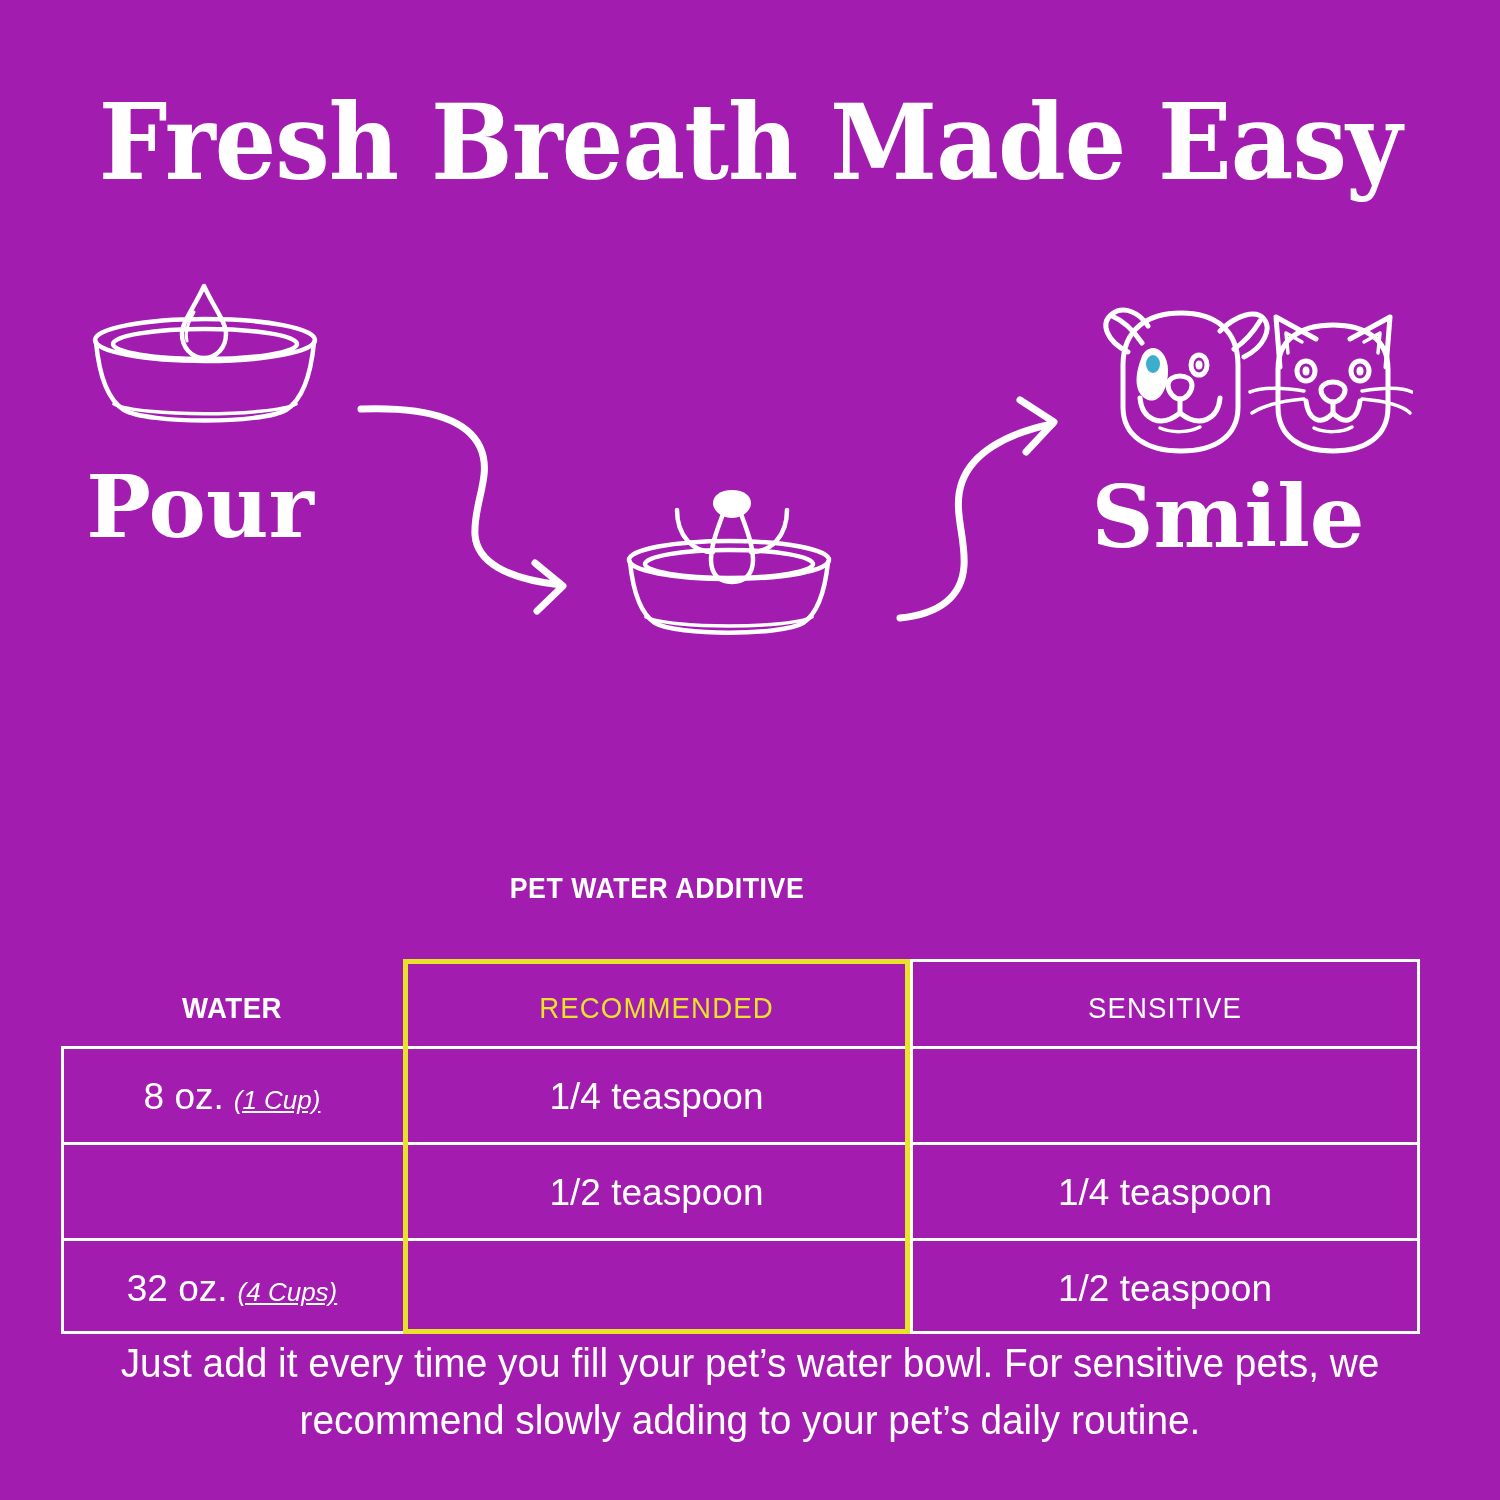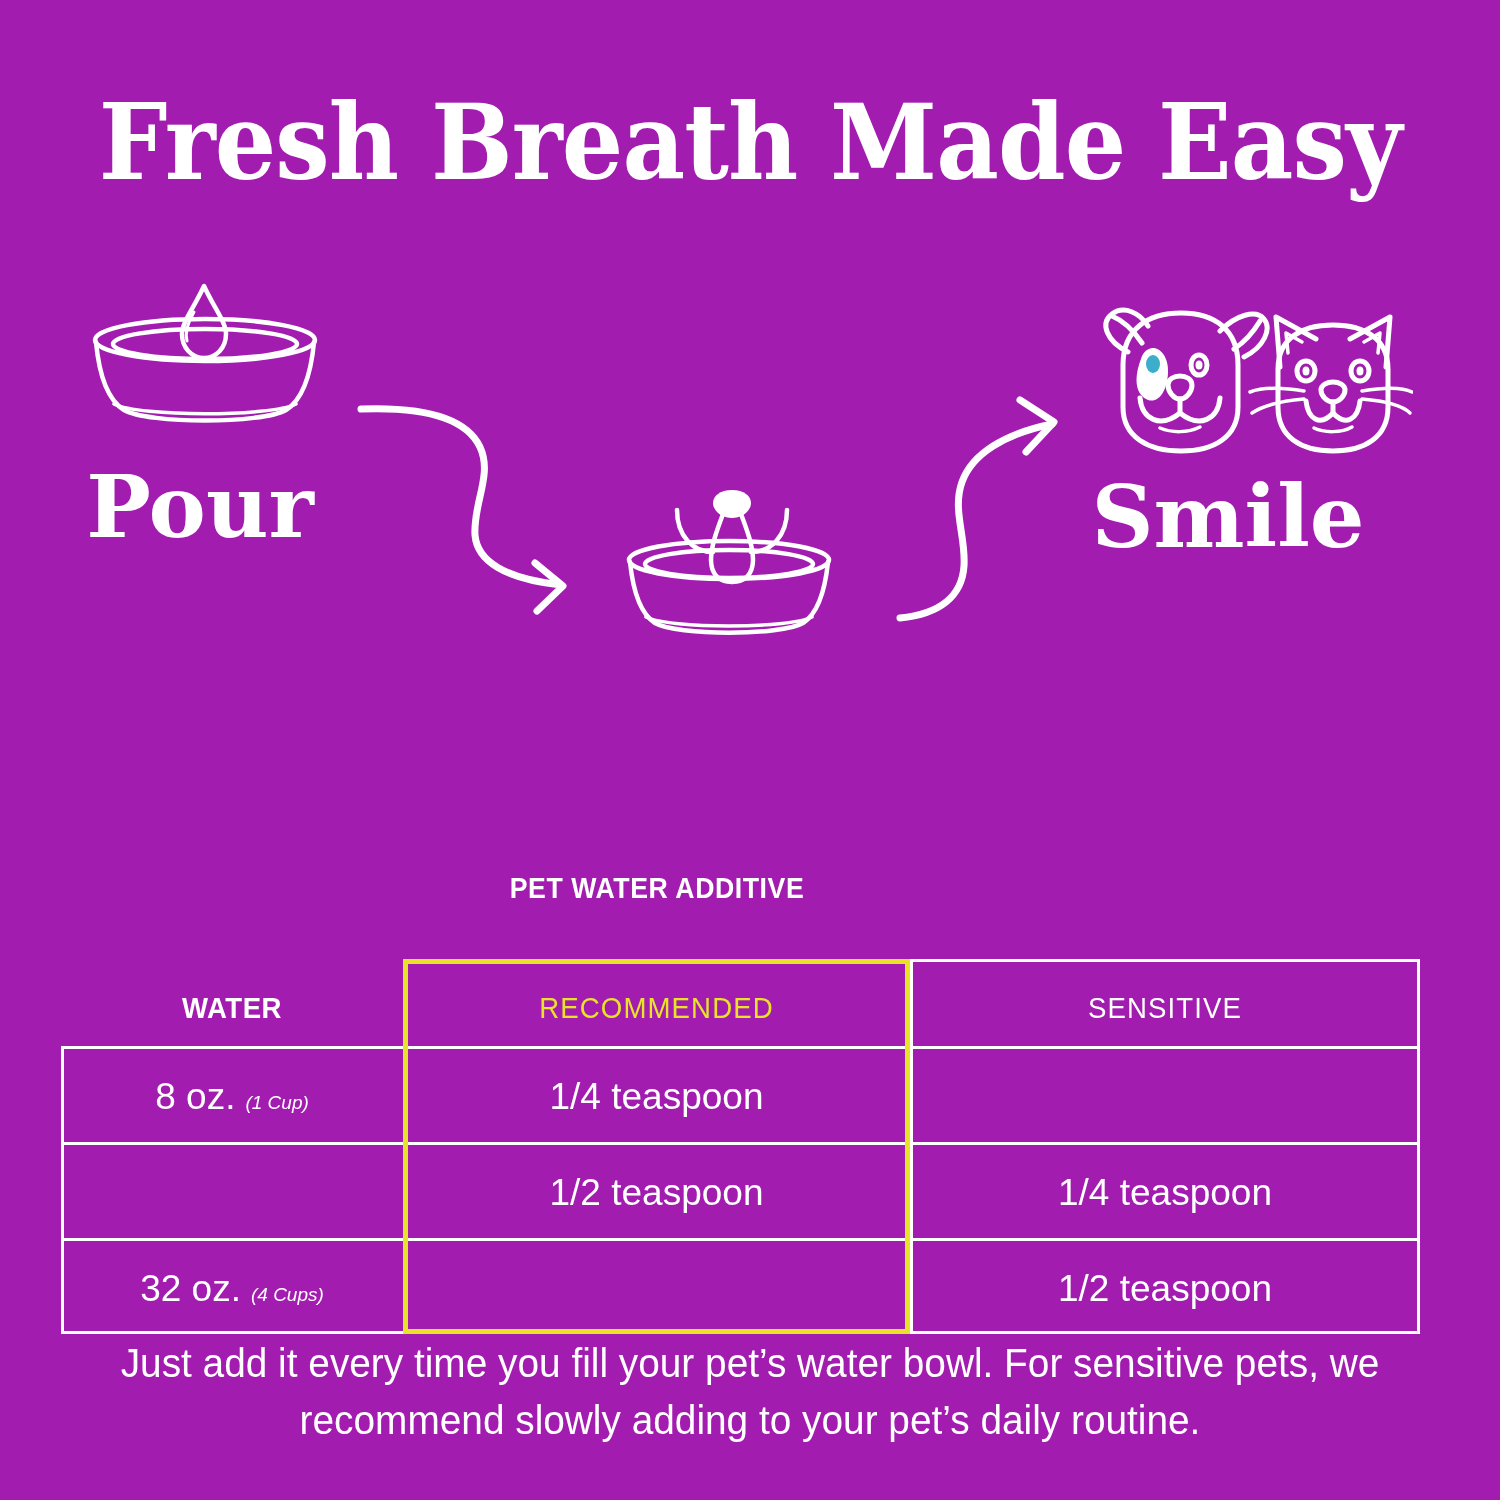--- a/index.html
+++ b/index.html
@@ -118,23 +118,24 @@
   }
   .cell.header {
     font-size: 30px;
     font-weight: bold;
     letter-spacing: 0.5px;
     transform: scaleX(0.92);
   }
   .cell.header.thin { font-weight: normal; letter-spacing: 1.2px; }
   .cell.recommended-header { color: #E8E32A; }
   .sub {
-    font-size: 19px;
+    font-size: 26px;
     font-style: italic;
     margin-left: 10px;
+    text-decoration: underline;
   }
 
   
   .col-water { left: 0px;   width: 342px; }
   .col-rec   { left: 342px; width: 507px; }
   .col-sens  { left: 849px; width: 510px; }
 
   .row-head { top: 32px; }
   .row-0    { top: 117px; }
   .row-1    { top: 213px; }

